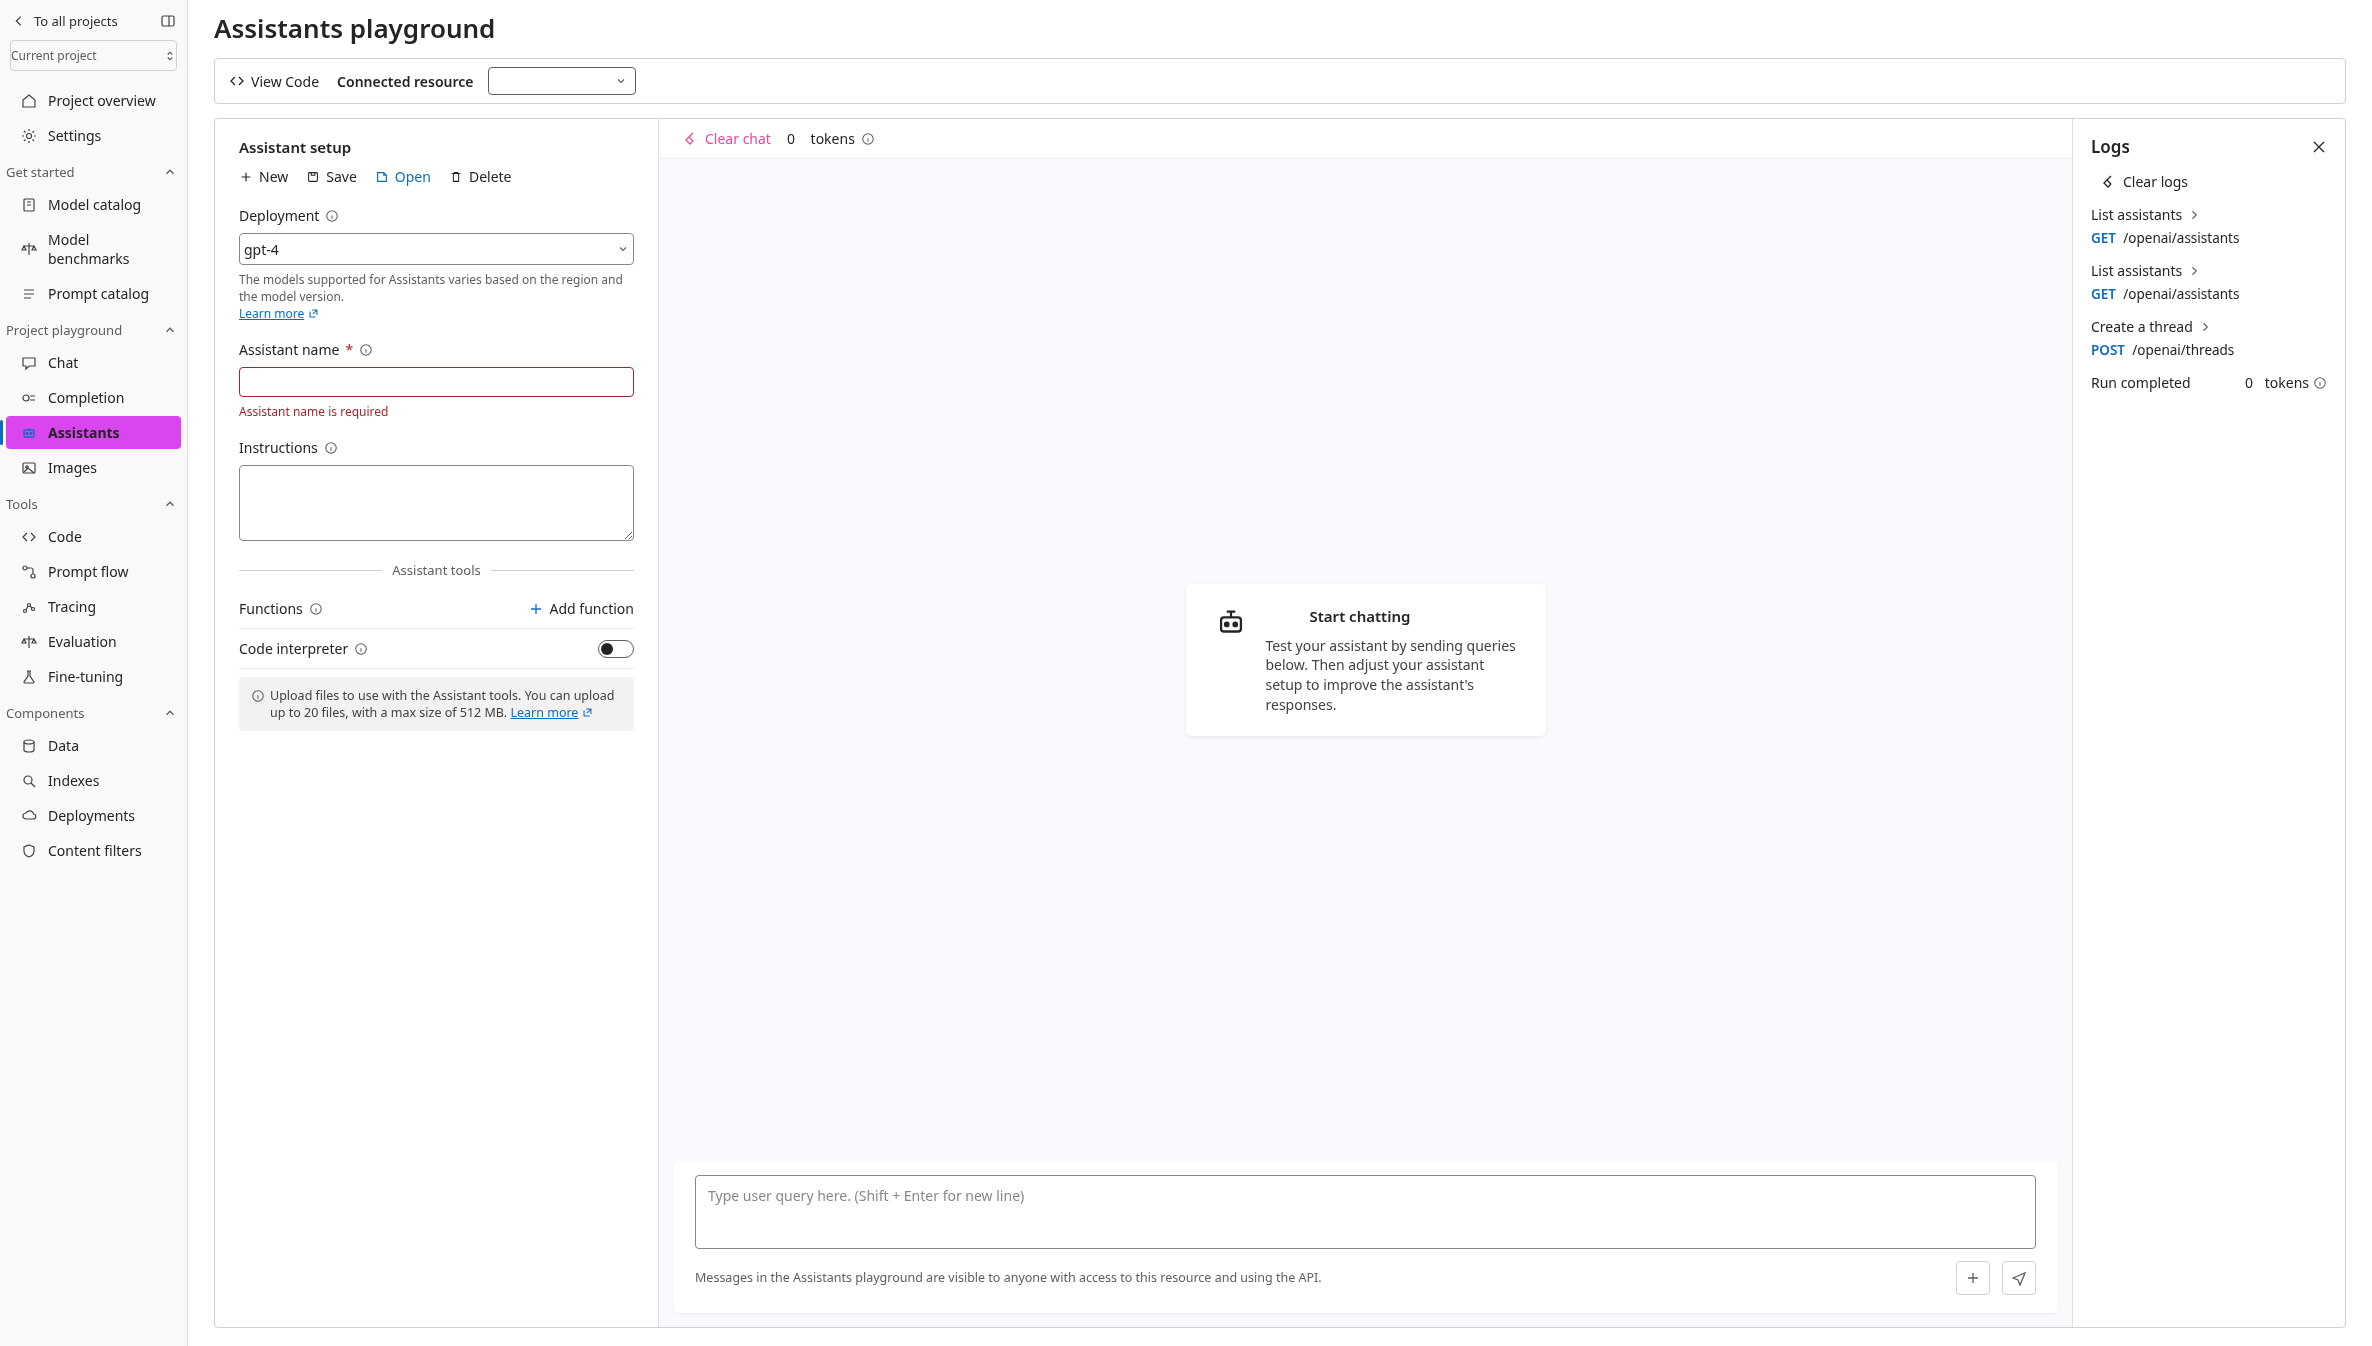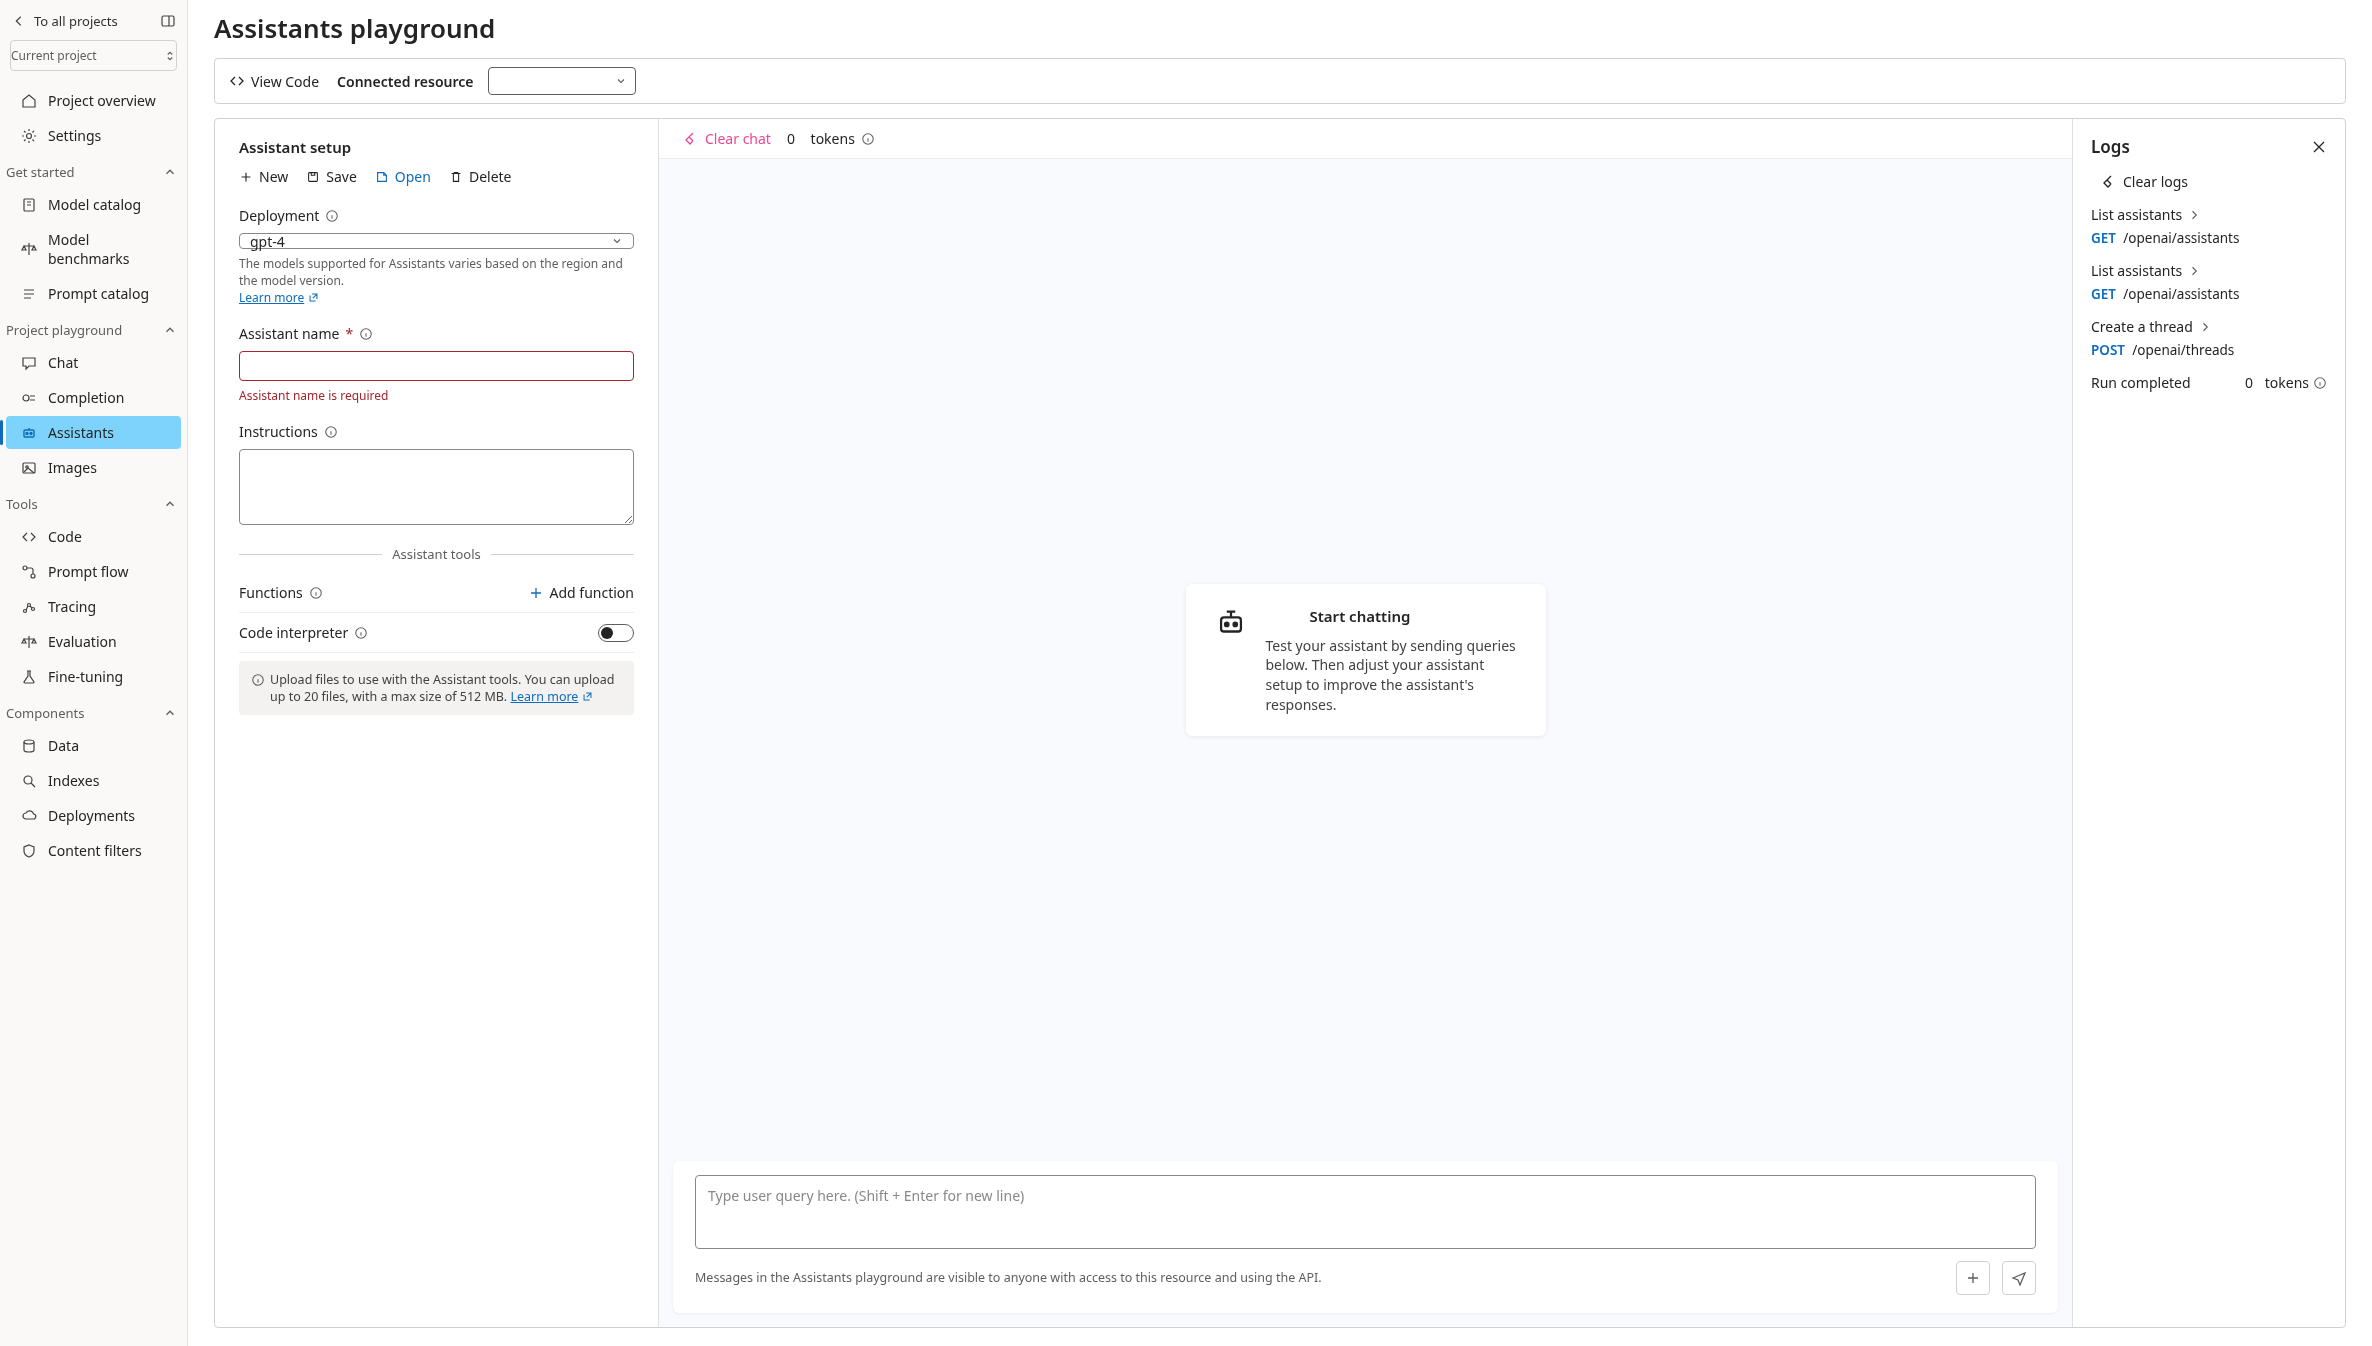--- a/index.html
+++ b/index.html
@@ -6,21 +6,21 @@
 body { display: flex; height: 100vh; font-size: 14px; color: #242424; background: #fff; overflow: hidden; }
 
 
 .sidebar { width: 188px; border-right: 1px solid #e0e0e0; background: #faf9f8; display: flex; flex-direction: column; padding-top: 8px; overflow-y: auto; }
 .sidebar-top { display: flex; align-items: center; justify-content: space-between; padding: 4px 10px 10px 10px; }
 .back-link { display: flex; align-items: center; gap: 6px; font-size: 13px; color: #323130; cursor: pointer; }
 .project-box { margin: 0 10px 12px 10px; border: 1px solid #d1d1d1; border-radius: 4px; padding: 6px 0; display: flex; align-items: center; justify-content: space-between; cursor: pointer; }
 .project-box .lbl { font-size: 12px; color: #605e5c; }
 .section-title { font-size: 13px; color: #605e5c; padding: 10px 10px 6px 6px; display: flex; align-items: center; justify-content: space-between; }
 .nav-item { display: flex; align-items: center; gap: 10px; padding: 7px 10px 7px 14px; margin: 1px 6px; border-radius: 4px; cursor: pointer; font-size: 14px; color: #242424; }
-.nav-item.active { background: #7dd3fc; font-weight: 400; position: relative; }
+.nav-item.active { background: #d946ef; font-weight: 700; position: relative; }
 .nav-item.active::before { content: ""; position: absolute; left: -6px; top: 4px; bottom: 4px; width: 3px; background: #0f6cbd; border-radius: 2px; }
 .nav-icon { width: 18px; height: 18px; display: inline-flex; align-items: center; justify-content: center; color: #424242; flex-shrink:0; }
 .chev { width: 14px; height: 14px; color: #605e5c; }
 
 
 .main { flex: 1; display: flex; flex-direction: column; min-width: 0; }
 .page-header { padding: 10px 26px 8px; }
 .page-title { font-size: 26px; font-weight: 600; }
 .toolbar { margin: 4px 26px 14px; border: 1px solid #d1d1d1; border-radius: 4px; padding: 8px 14px; display: flex; align-items: center; gap: 14px; }
 .tb-btn { display: flex; align-items: center; gap: 6px; cursor: pointer; font-size: 14px; }
@@ -31,21 +31,21 @@
 .col { overflow-y: auto; }
 
 
 .setup { width: 444px; border-right: 1px solid #e0e0e0; padding: 18px 24px; }
 .setup h2 { font-size: 15px; font-weight: 600; margin-bottom: 10px; }
 .setup-actions { display: flex; gap: 18px; margin-bottom: 20px; }
 .act { display: flex; align-items: center; gap: 6px; font-size: 14px; color: #242424; cursor: pointer; }
 .act.open { color: #0f6cbd; }
 .f-label { display: flex; align-items: center; gap: 6px; font-size: 14px; margin-bottom: 8px; }
 .req { color: #a4262c; }
-.select-box { border: 1px solid #8a8886; border-radius: 4px; height: 16px; width: 100%; display: flex; align-items: center; justify-content: space-between; padding: 0 10px; cursor: pointer; margin-bottom: 6px; }
+.select-box { border: 1px solid #8a8886; border-radius: 4px; height: 32px; width: 100%; display: flex; align-items: center; justify-content: space-between; padding: 0 4px; cursor: pointer; margin-bottom: 6px; }
 .help-text { font-size: 12px; color: #605e5c; }
 .link { color: #0f6cbd; text-decoration: underline; cursor: pointer; display: inline-flex; align-items:center; gap:4px; }
 .input-err { border: 1px solid #a4262c; border-radius: 4px; height: 30px; width: 100%; padding: 0 8px; }
 .err-text { font-size: 12px; color: #a4262c; margin-top: 6px; }
 .textarea { width: 100%; height: 76px; border: 1px solid #8a8886; border-radius: 4px; padding: 6px; resize: vertical; }
 .divider { display: flex; align-items: center; gap: 10px; margin: 16px 0 10px; font-size: 13px; color: #605e5c; }
 .divider::before, .divider::after { content: ""; flex: 1; height: 1px; background: #d1d1d1; }
 .tool-row { display: flex; align-items: center; justify-content: space-between; padding: 10px 0; border-bottom: 1px solid #ededed; }
 .tool-row:last-of-type { border-bottom: none; }
 .add-link { display: flex; align-items: center; gap: 6px; cursor: pointer; font-size: 14px; }

